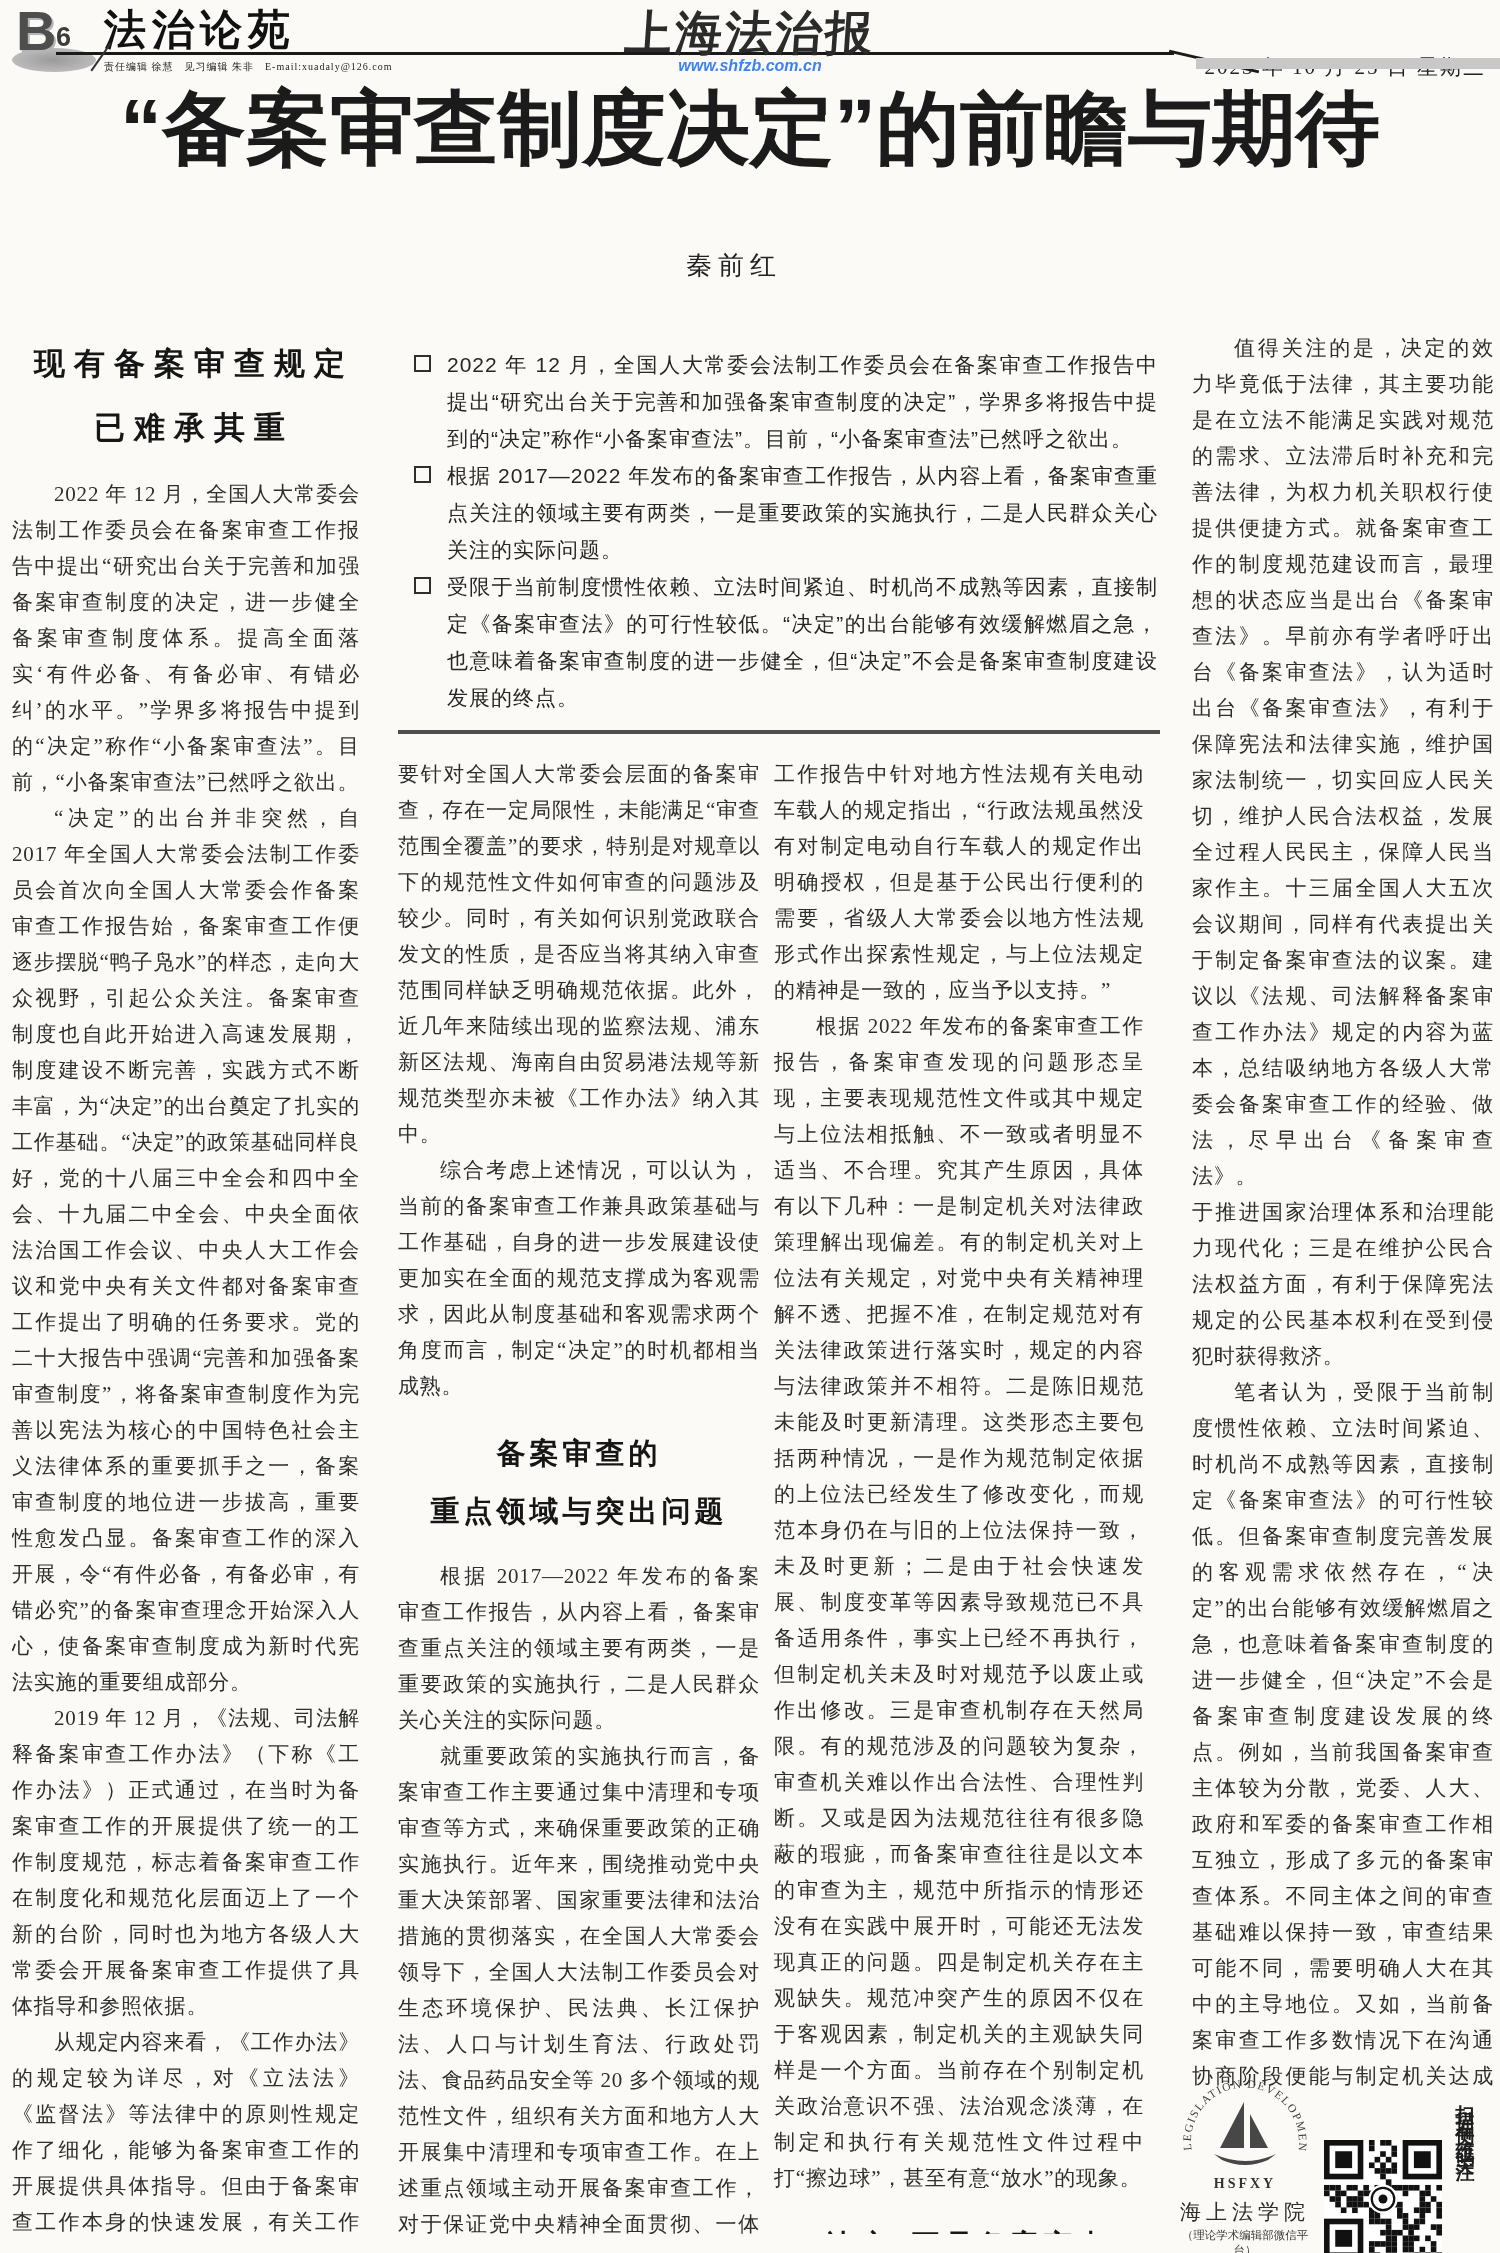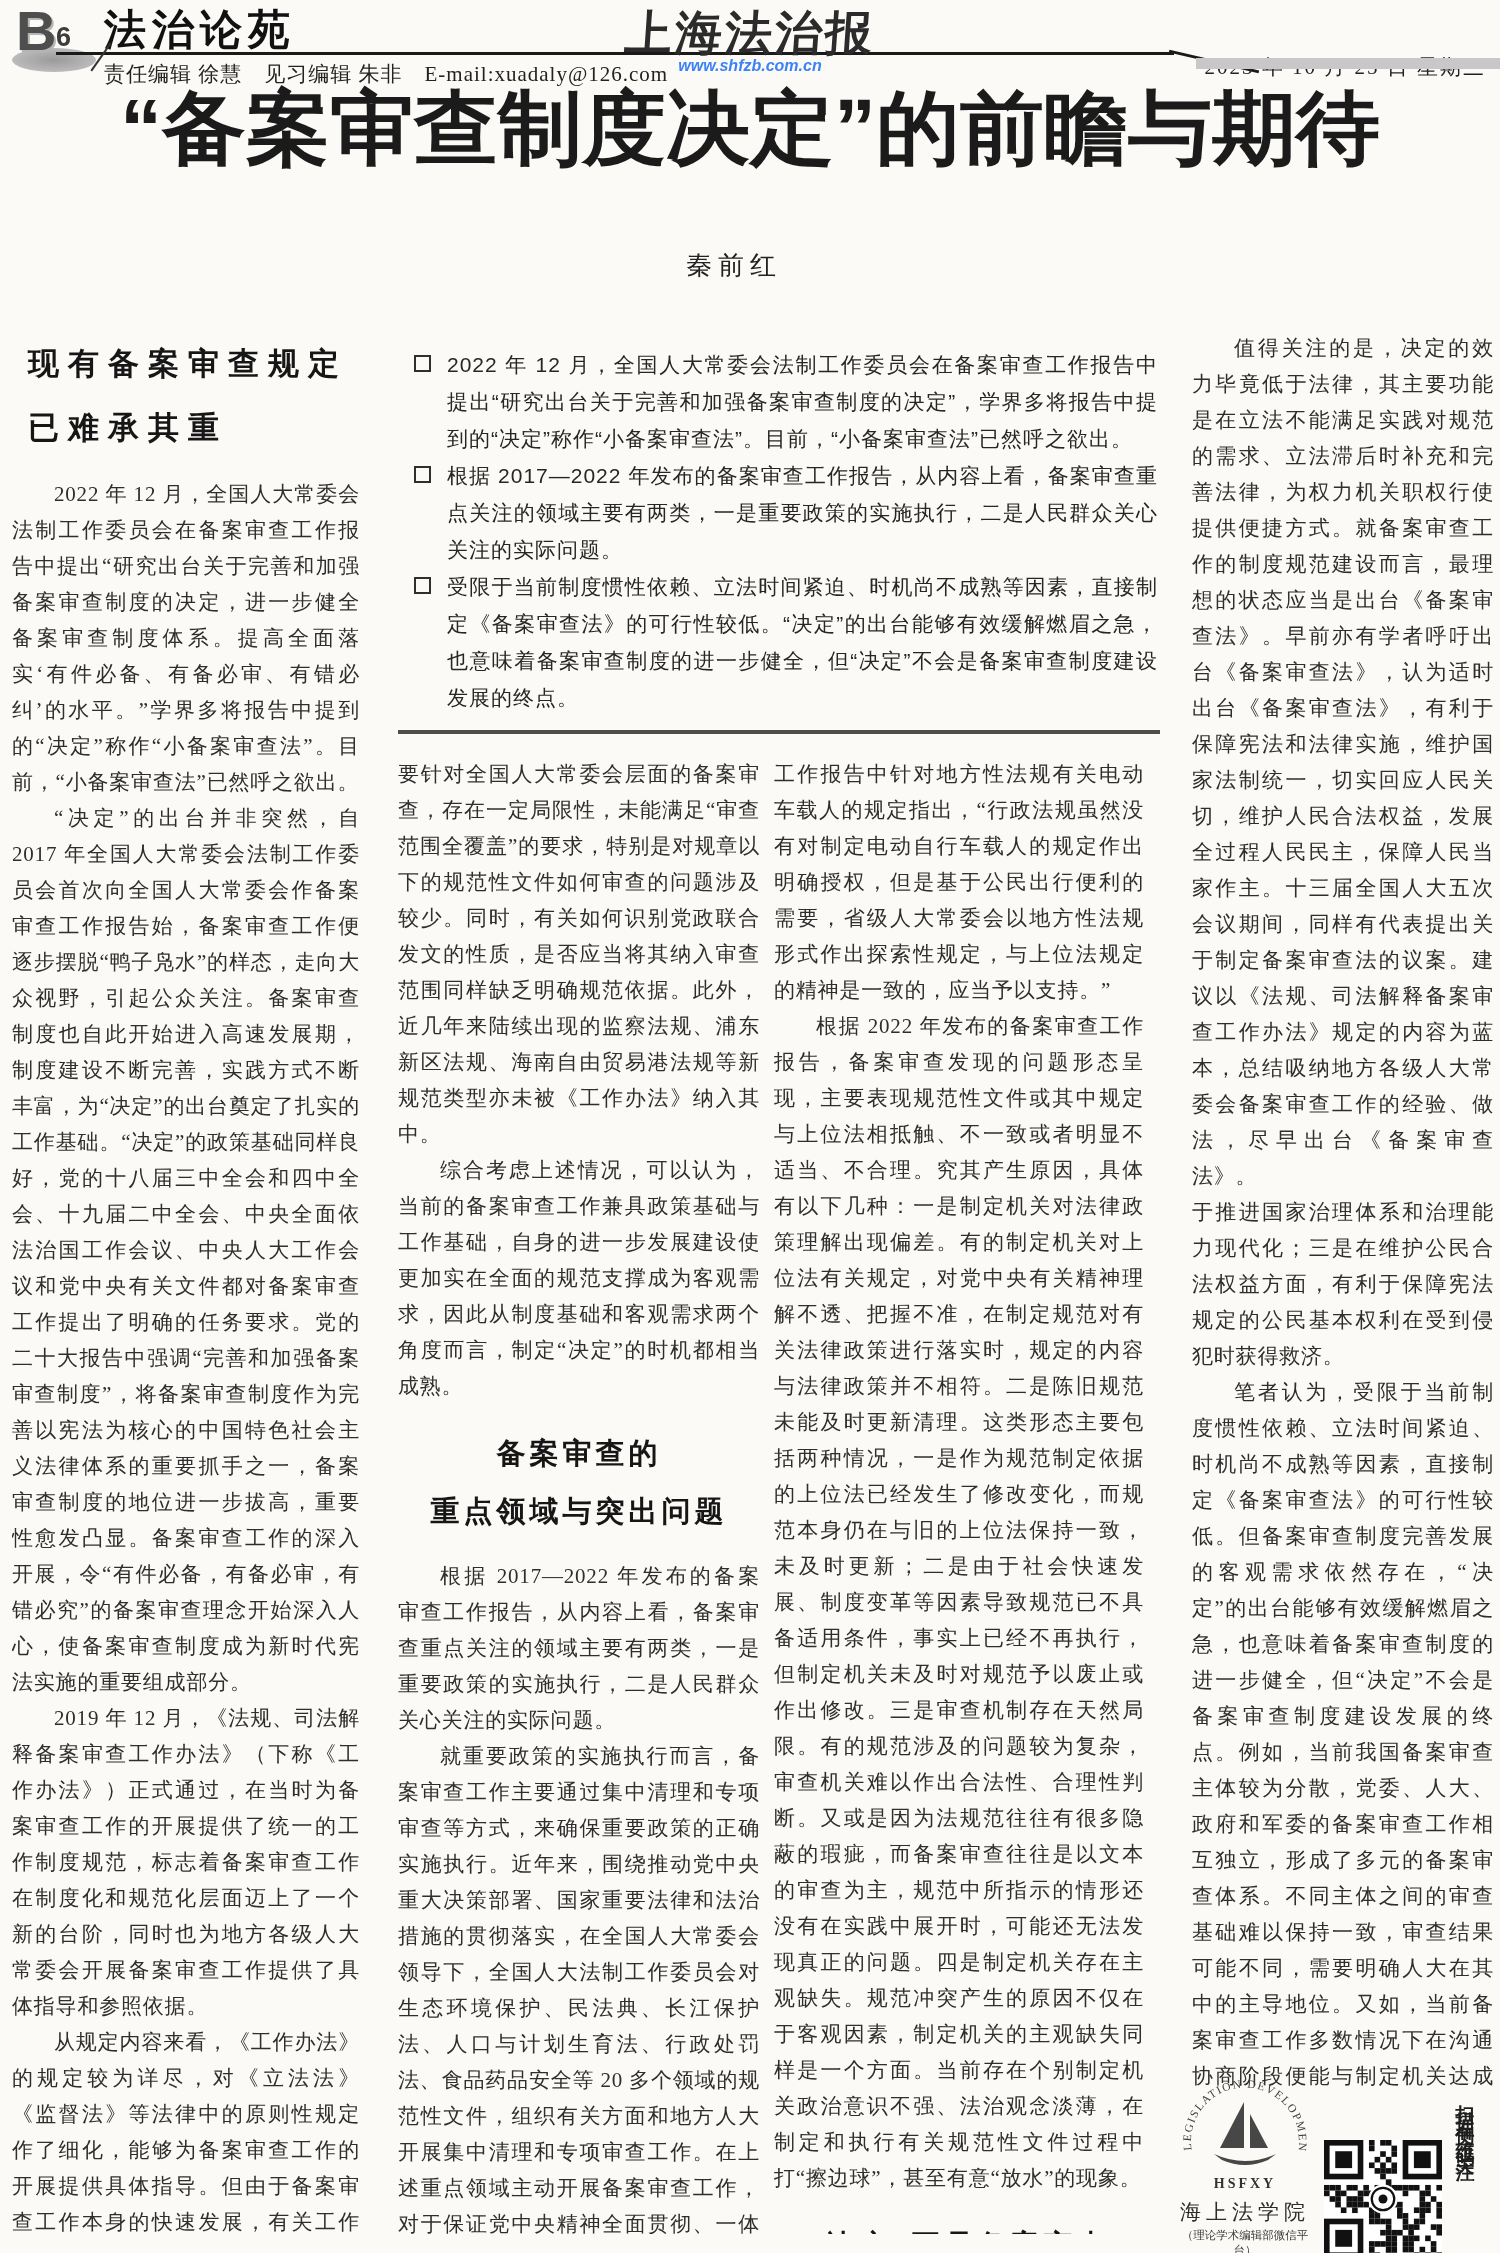--- a/index.html
+++ b/index.html
@@ -13,21 +13,21 @@
   
   .hdr{position:absolute;left:0;top:0;width:1500px;height:84px;}
   .hdr-rule{position:absolute;left:56px;top:52px;width:1118px;height:3px;background:var(--rule);}
   .hdr-rule-diag{position:absolute;left:1168px;top:60px;width:92px;height:3px;background:var(--rule);transform:rotate(13deg);}
   .date-bar{position:absolute;left:1196px;top:58px;width:304px;height:11px;background:var(--date_bar);}
   .badge{position:absolute;left:12px;top:4px;width:86px;height:70px;}
   .badge-ellipse{position:absolute;left:0;top:44px;width:84px;height:24px;border-radius:50%;background:radial-gradient(#9a9a9a,#c9c9c9);}
   .badge-b{position:absolute;left:4px;top:-6px;font-family:"Liberation Sans",sans-serif;font-weight:900;font-size:56px;color:#4e4e4e;text-shadow:2px 2px 0 #b5b5b5;}
   .badge-6{position:absolute;left:44px;top:18px;font-family:"Liberation Sans",sans-serif;font-weight:900;font-size:27px;color:#3c3c3c;}
   .section-title{position:absolute;left:104px;top:2px;font-family:"Liberation Sans",sans-serif;font-weight:900;font-size:42px;color:#111;letter-spacing:6px;}
-  .editors{position:absolute;left:104px;top:60px;font-size:21px;color:#222;letter-spacing:1px;}
+  .editors{position:absolute;left:104px;top:60px;font-size:10px;color:#222;letter-spacing:1px;}
   .editors-slash{position:absolute;left:84px;top:56px;width:34px;height:2px;background:#333;transform:rotate(-55deg);}
   .masthead{position:absolute;left:570px;top:2px;width:360px;text-align:center;font-family:"Liberation Serif",serif;font-weight:900;font-size:47px;color:#2b2b2b;letter-spacing:3px;transform:skewX(-4deg);}
   .site-url{position:absolute;left:570px;top:57px;width:360px;text-align:center;font-family:"Liberation Sans",sans-serif;font-weight:700;font-size:16px;color:#3b82f6;font-style:italic;}
   .issue-date{position:absolute;right:14px;top:22px;font-size:21px;color:#222;letter-spacing:2px;margin-top:31px;}
 
   
   .headline{position:absolute;left:0;top:82px;width:1500px;text-align:center;white-space:nowrap;
     font-family:"Liberation Sans","DejaVu Sans",sans-serif;font-weight:900;font-size:84px;line-height:92px;
     color:var(--ink_dark);letter-spacing:0px;transform:scaleY(.96);}
   .author{position:absolute;left:0;top:248px;width:1468px;text-align:center;font-size:26px;letter-spacing:6px;color:#222;}
@@ -36,21 +36,21 @@
   .bp{font-size:21px;line-height:36px;letter-spacing:.8px;text-align:justify;text-indent:2em;color:var(--ink);}
   .bp.noindent{text-indent:0;}
   .col{position:absolute;overflow:hidden;}
   .col1{left:12px;top:328px;width:348px;height:1918px;}
   .col4{left:1192px;top:330px;width:302px;height:1760px;}
   .middle{position:absolute;left:398px;top:344px;width:762px;height:1902px;}
   .midcols{display:flex;gap:14px;margin-top:22px;height:1478px;overflow:hidden;}
   .col2{width:362px;overflow:hidden;}
   .col3{width:370px;overflow:hidden;}
 
-  .col-heading{font-family:"Liberation Sans",sans-serif;font-weight:900;color:#161616;white-space:pre-line;}
+  .col-heading{font-family:"Liberation Sans",sans-serif;font-weight:900;color:#161616;white-space:pre-line;text-align:center;}
   .col1 .col-heading{font-size:31px;line-height:64px;letter-spacing:9px;margin:4px 0 16px 16px;}
   .col2 .col-heading,.col3 .col-heading{font-size:29px;line-height:58px;letter-spacing:4px;text-align:center;margin:20px 0 18px;}
 
   
   .sum-box{width:762px;border-bottom:4px solid var(--box_rule);padding:2px 2px 14px 14px;}
   .sum-item{display:flex;font-family:"Liberation Sans","DejaVu Sans",sans-serif;font-size:21px;line-height:37px;letter-spacing:1px;text-align:justify;color:#262626;}
   .sum-marker{flex:0 0 17px;height:17px;border:2px solid #2f2f2f;margin:9px 16px 0 2px;}
   .footer{position:absolute;left:1176px;top:2076px;width:324px;display:flex;align-items:flex-end;gap:10px;}
   .logo-block{width:138px;text-align:center;color:#3d3d3d;}
   .logo-name{font-family:"Liberation Sans",sans-serif;font-weight:400;font-size:21px;letter-spacing:5px;color:#2c2c2c;}

